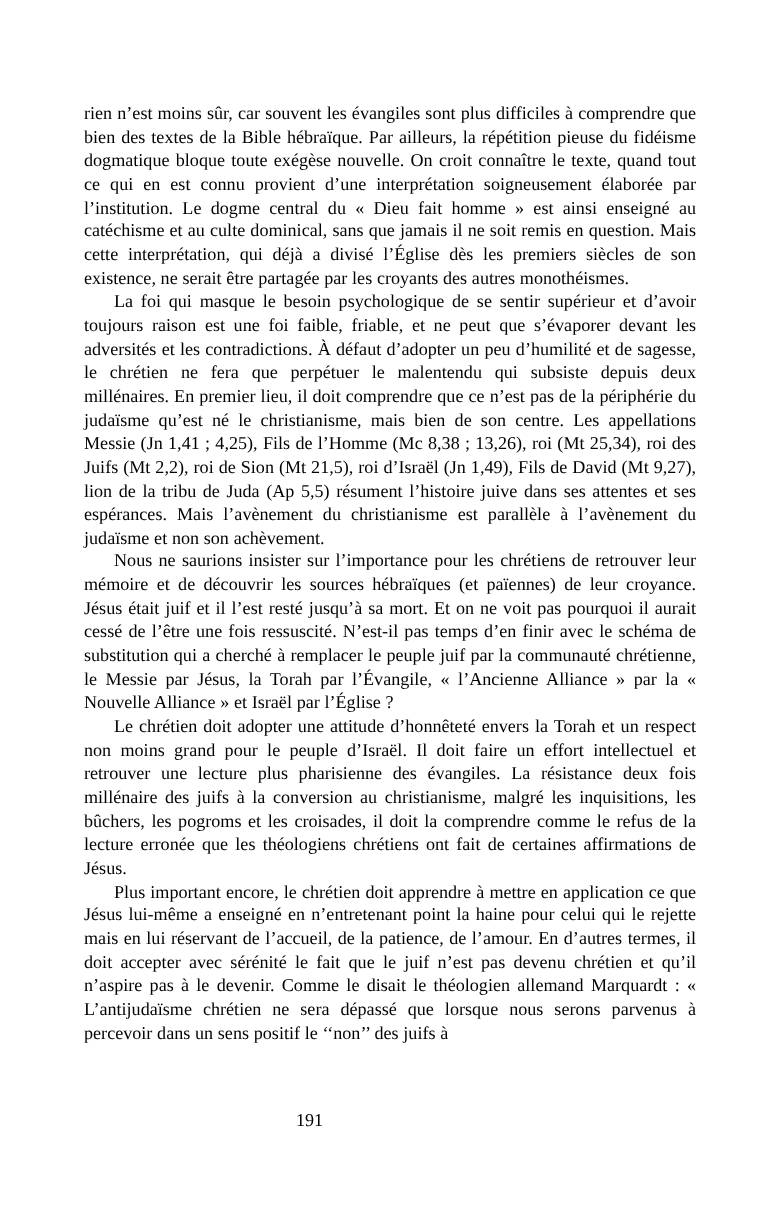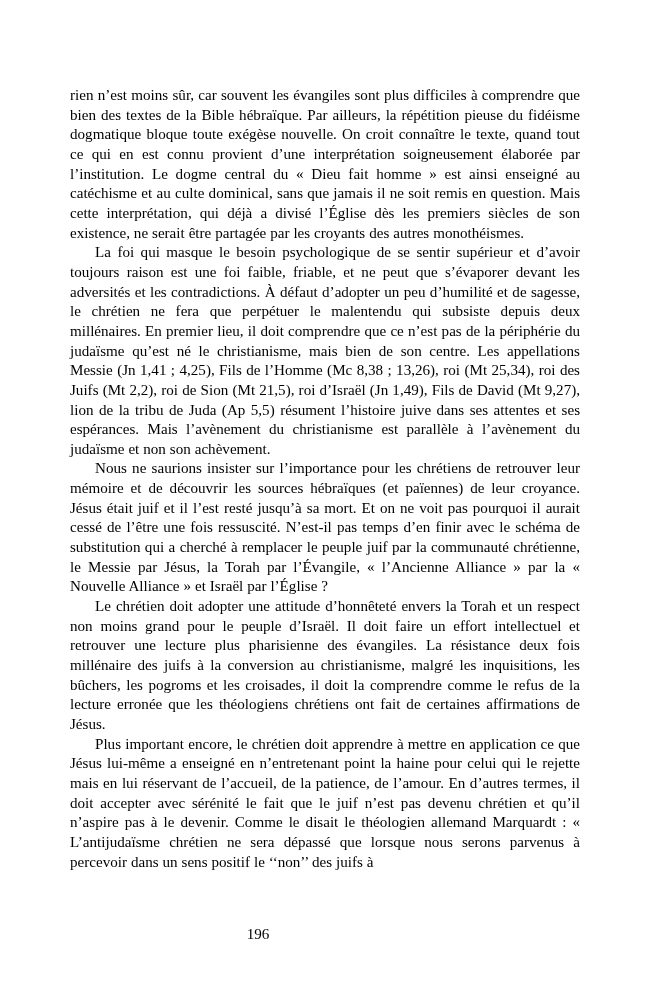--- a/index.html
+++ b/index.html
@@ -64,15 +64,15 @@
 <div class="page">
 
   <div class="text-block">
     <p class="para continued">rien n’est moins sûr, car souvent les évangiles sont plus difficiles à comprendre que bien des textes de la Bible hébraïque. Par ailleurs, la répétition pieuse du fidéisme dogmatique bloque toute exégèse nouvelle. On croit connaître le texte, quand tout ce qui en est connu provient d’une interprétation soigneusement élaborée par l’institution. Le dogme central du « Dieu fait homme » est ainsi enseigné au catéchisme et au culte dominical, sans que jamais il ne soit remis en question. Mais cette interprétation, qui déjà a divisé l’Église dès les premiers siècles de son existence, ne serait être partagée par les croyants des autres monothéismes.</p>
     <p class="para">La foi qui masque le besoin psychologique de se sentir supérieur et d’avoir toujours raison est une foi faible, friable, et ne peut que s’évaporer devant les adversités et les contradictions. À défaut d’adopter un peu d’humilité et de sagesse, le chrétien ne fera que perpétuer le malentendu qui subsiste depuis deux millénaires. En premier lieu, il doit comprendre que ce n’est pas de la périphérie du judaïsme qu’est né le christianisme, mais bien de son centre. Les appellations Messie (Jn 1,41 ; 4,25), Fils de l’Homme (Mc 8,38 ; 13,26), roi (Mt 25,34), roi des Juifs (Mt 2,2), roi de Sion (Mt 21,5), roi d’Israël (Jn 1,49), Fils de David (Mt 9,27), lion de la tribu de Juda (Ap 5,5) résument l’histoire juive dans ses attentes et ses espérances. Mais l’avènement du christianisme est parallèle à l’avènement du judaïsme et non son achèvement.</p>
     <p class="para">Nous ne saurions insister sur l’importance pour les chrétiens de retrouver leur mémoire et de découvrir les sources hébraïques (et païennes) de leur croyance. Jésus était juif et il l’est resté jusqu’à sa mort. Et on ne voit pas pourquoi il aurait cessé de l’être une fois ressuscité. N’est-il pas temps d’en finir avec le schéma de substitution qui a cherché à remplacer le peuple juif par la communauté chrétienne, le Messie par Jésus, la Torah par l’Évangile, « l’Ancienne Alliance » par la « Nouvelle Alliance » et Israël par l’Église ?</p>
     <p class="para">Le chrétien doit adopter une attitude d’honnêteté envers la Torah et un respect non moins grand pour le peuple d’Israël. Il doit faire un effort intellectuel et retrouver une lecture plus pharisienne des évangiles. La résistance deux fois millénaire des juifs à la conversion au christianisme, malgré les inquisitions, les bûchers, les pogroms et les croisades, il doit la comprendre comme le refus de la lecture erronée que les théologiens chrétiens ont fait de certaines affirmations de Jésus.</p>
     <p class="para">Plus important encore, le chrétien doit apprendre à mettre en application ce que Jésus lui-même a enseigné en n’entretenant point la haine pour celui qui le rejette mais en lui réservant de l’accueil, de la patience, de l’amour. En d’autres termes, il doit accepter avec sérénité le fait que le juif n’est pas devenu chrétien et qu’il n’aspire pas à le devenir. Comme le disait le théologien allemand Marquardt : « L’antijudaïsme chrétien ne sera dépassé que lorsque nous serons parvenus à percevoir dans un sens positif le ‘‘non’’ des juifs à</p>
   </div>
 
-  <div class="page-number">196</div>
+  <div class="page-number">191</div>
 
 </div>
 
 </body></html>

